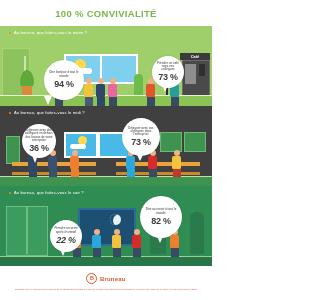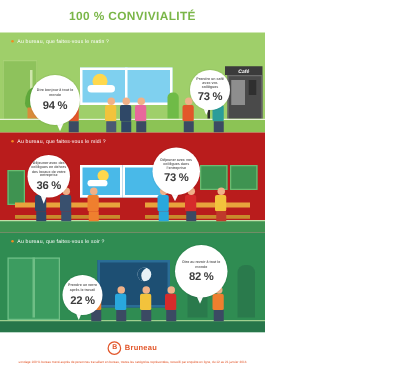--- a/index.html
+++ b/index.html
@@ -7,21 +7,21 @@
        font-family:"Liberation Sans","DejaVu Sans",sans-serif;}
   .page{position:relative;width:212px;height:300px;background:#fff;}
 
   
   .title-bar{height:26px;display:flex;align-items:center;justify-content:center;}
   .title{font-size:9.5px;font-weight:bold;letter-spacing:.3px;color:#7ab648;}
 
   
   .panel{position:relative;width:212px;overflow:hidden;}
   .panel-morning{height:80px;background:#9fcf6a;}
-  .panel-noon{height:80px;background:#b91c1c;}
+  .panel-noon{height:80px;background:#404040;}
   .panel-evening{height:80px;background:#2f8c52;}
 
   .q-label{position:absolute;left:9px;top:4px;font-size:4.1px;color:#ffffff;
            letter-spacing:.15px;white-space:nowrap;z-index:40;}
   .q-dot{display:inline-block;width:2.4px;height:2.4px;border-radius:50%;
          background:#f18a21;margin-right:2.5px;vertical-align:middle;}
 
   
   .floor{position:absolute;left:0;right:0;bottom:0;}
   .floor-m{height:10px;background:#8cc355;border-top:1.5px solid #e8f2d8;}
@@ -32,21 +32,21 @@
   .bubble{position:absolute;background:#fff;border-radius:50%;
           display:flex;flex-direction:column;align-items:center;
           justify-content:center;text-align:center;z-index:30;
           box-shadow:0 0 0 1px rgba(0,0,0,.04);}
   .bubble .cap{font-size:2.9px;line-height:3.4px;color:#6b6b6b;
                padding:0 3px;font-weight:bold;}
   .bubble .pct{font-size:9px;font-weight:bold;color:#3d3d3d;margin-top:.5px;
                letter-spacing:-.2px;}
   .tail{position:absolute;width:0;height:0;z-index:29;}
 
-  #b94{left:24px;top:34px;width:40px;height:40px;}
+  #b94{left:44px;top:34px;width:40px;height:40px;}
   #t94{left:44px;top:70px;border-left:4px solid transparent;
        border-right:4px solid transparent;border-top:9px solid #fff;}
   #b73{left:152px;top:30px;width:32px;height:32px;}
   #t73{left:162px;top:59px;border-left:3px solid transparent;
        border-right:3px solid transparent;border-top:7px solid #fff;}
 
   
   .sh{position:absolute;}
 
   
@@ -268,21 +268,21 @@
     </div>
     <div class="p" style="left:170px;bottom:9px;">
       <div class="head" style="background:#f0b188;"></div>
       <div class="body" style="height:13px;background:#ef7f2e;"></div>
       <div class="legs" style="height:9px;background:#3b4a63;"></div>
     </div>
 
     <div class="floor floor-e"></div>
 
     <div class="tail" style="position:absolute;left:60px;top:63px;border-left:3px solid transparent;border-right:3px solid transparent;border-top:7px solid #fff;"></div>
-    <div class="bubble" style="left:50px;top:34px;width:32px;height:32px;">
+    <div class="bubble" style="left:50px;top:34px;width:32px;height:32px;font-style:italic;">
       <div class="cap">Prendre un verre après le travail</div>
       <div class="pct">22 %</div>
     </div>
 
     <div class="tail" style="position:absolute;left:156px;top:48px;border-left:4px solid transparent;border-right:4px solid transparent;border-top:9px solid #fff;"></div>
     <div class="bubble" style="left:140px;top:10px;width:42px;height:42px;">
       <div class="cap">Dire au revoir à tout le monde</div>
       <div class="pct">82 %</div>
     </div>
   </div>

